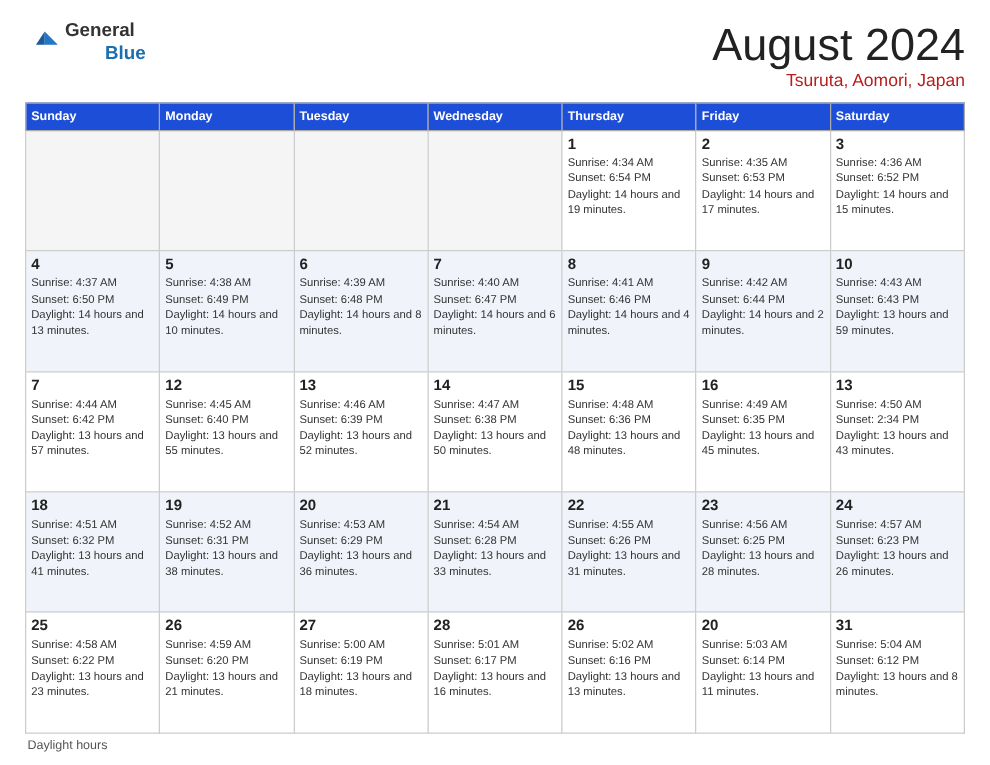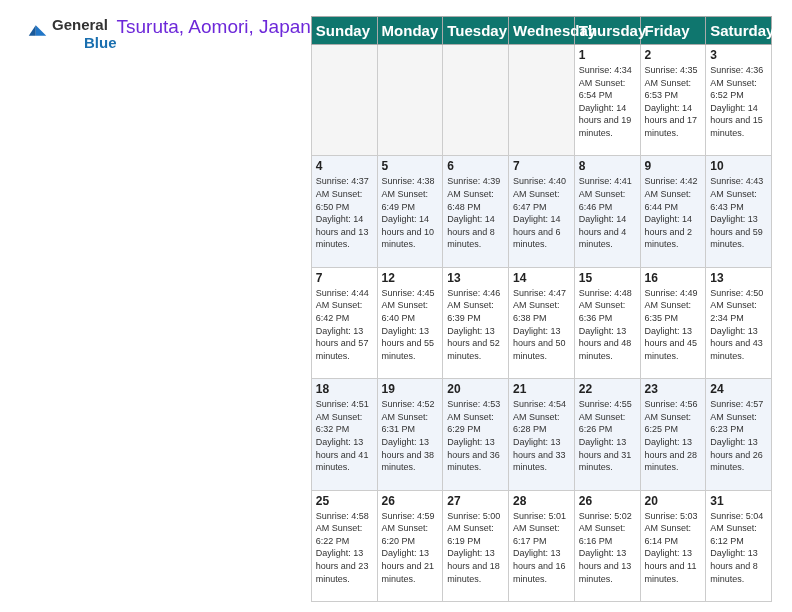--- a/index.html
+++ b/index.html
@@ -8,21 +8,21 @@
       background: #fff;
       width: 792px;
       height: 612px;
       overflow: hidden;
     }
     .page {
       width: 792px;
       height: 612px;
       padding: 16px 20px 10px 20px;
       display: flex;
-      flex-direction: row;
+      flex-direction: column;
       justify-content: flex-end;
     }
     .header {
       display: flex;
       justify-content: space-between;
       align-items: flex-start;
       margin-bottom: 10px;
     }
     .logo {
       display: flex;
@@ -43,33 +43,33 @@
     .title-block {
       text-align: right;
     }
     .month-title {
       font-size: 36px;
       font-weight: 300;
       color: #222;
       line-height: 1.1;
     }
     .location {
-      font-size: 19px;
-      color: #6d28d9;
+      font-size: 14px;
+      color: #b91c1c;
     }
     .calendar {
       flex: 1;
       border-collapse: collapse;
       width: 100%;
       table-layout: fixed;
     }
     .calendar thead tr th {
-      background-color: #0f766e;
+      background-color: #1d4ed8;
       color: #fff;
-      font-size: 15px;
+      font-size: 10px;
       font-weight: bold;
       padding: 5px 4px;
       text-align: left;
       border: 1px solid #aaa;
     }
     .calendar tbody tr td {
       border: 1px solid #ccc;
       vertical-align: top;
       padding: 3px 4px;
       font-size: 9.5px;
@@ -116,20 +116,21 @@
       <svg class="logo-icon" viewBox="0 0 32 32">
         <polygon points="18,6 30,18 18,18" fill="#2176c7"></polygon>
         <polygon points="18,6 18,18 10,18" fill="#1a5a9a"></polygon>
       </svg>
       <div class="logo-text">
         <div class="logo-general">General</div>
         <div class="logo-blue">Blue</div>
       </div>
     </div>
     <div class="title-block">
+      <div class="month-title">August 2024</div>
       <div class="location">Tsuruta, Aomori, Japan</div>
     </div>
   </div>
 
   <table class="calendar">
     <thead>
       <tr>
         <th>Sunday</th>
         <th>Monday</th>
         <th>Tuesday</th>
@@ -367,13 +368,16 @@
             <span class="day-number">31</span>
             <div class="day-info">Sunrise: 5:04 AM
 Sunset: 6:12 PM
 Daylight: 13 hours
 and 8 minutes.</div>
           </td>
         </tr>
       </tbody>
   </table>
 
+  <div class="footer">
+    <span>Daylight hours</span>
+  </div>
 </div>
 
 </body></html>

